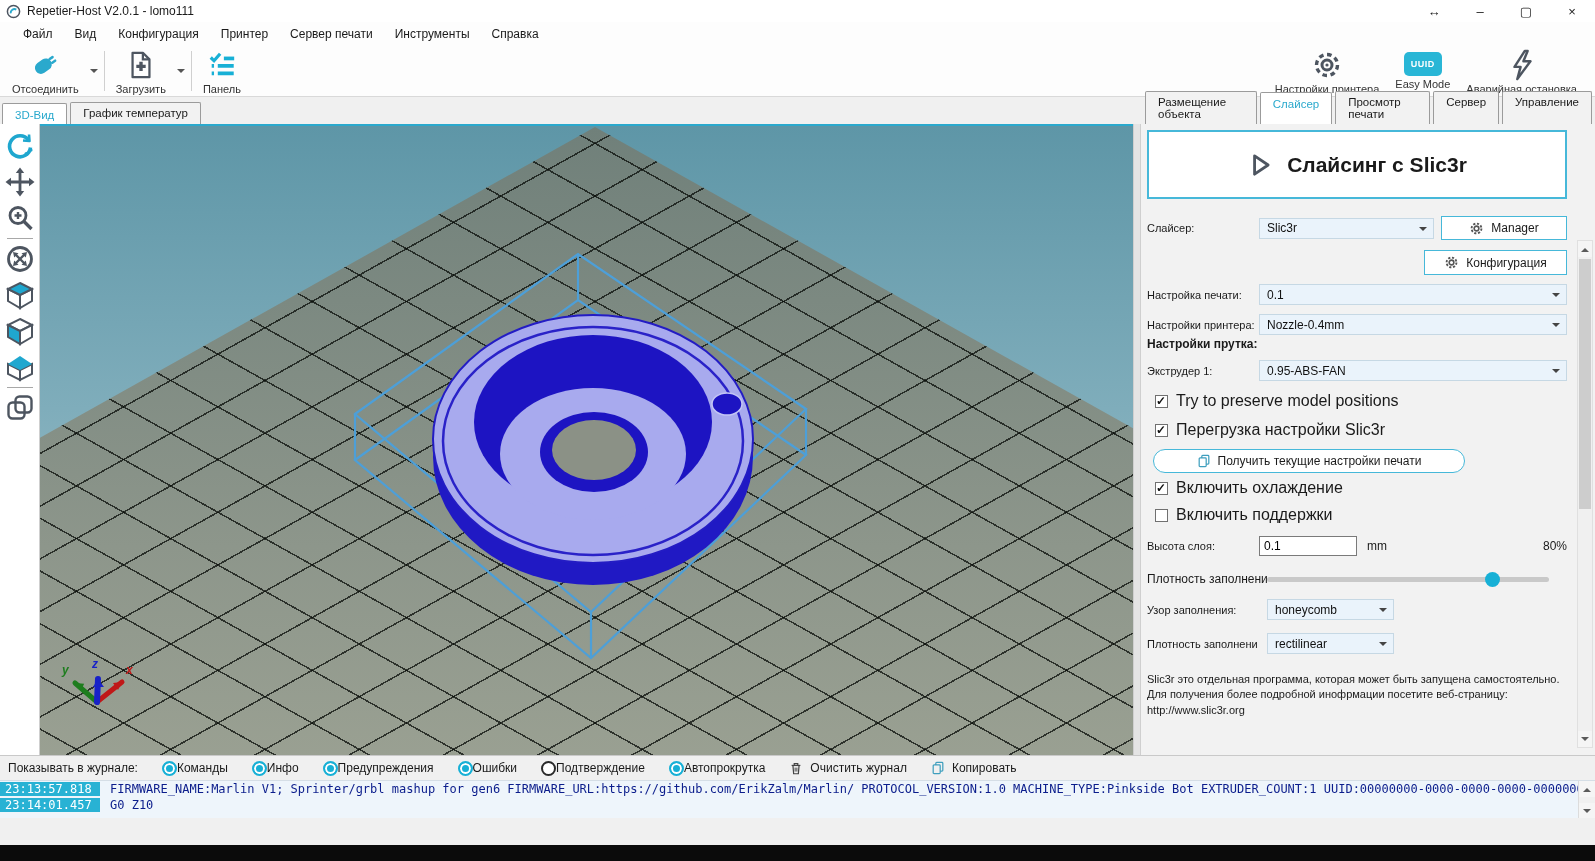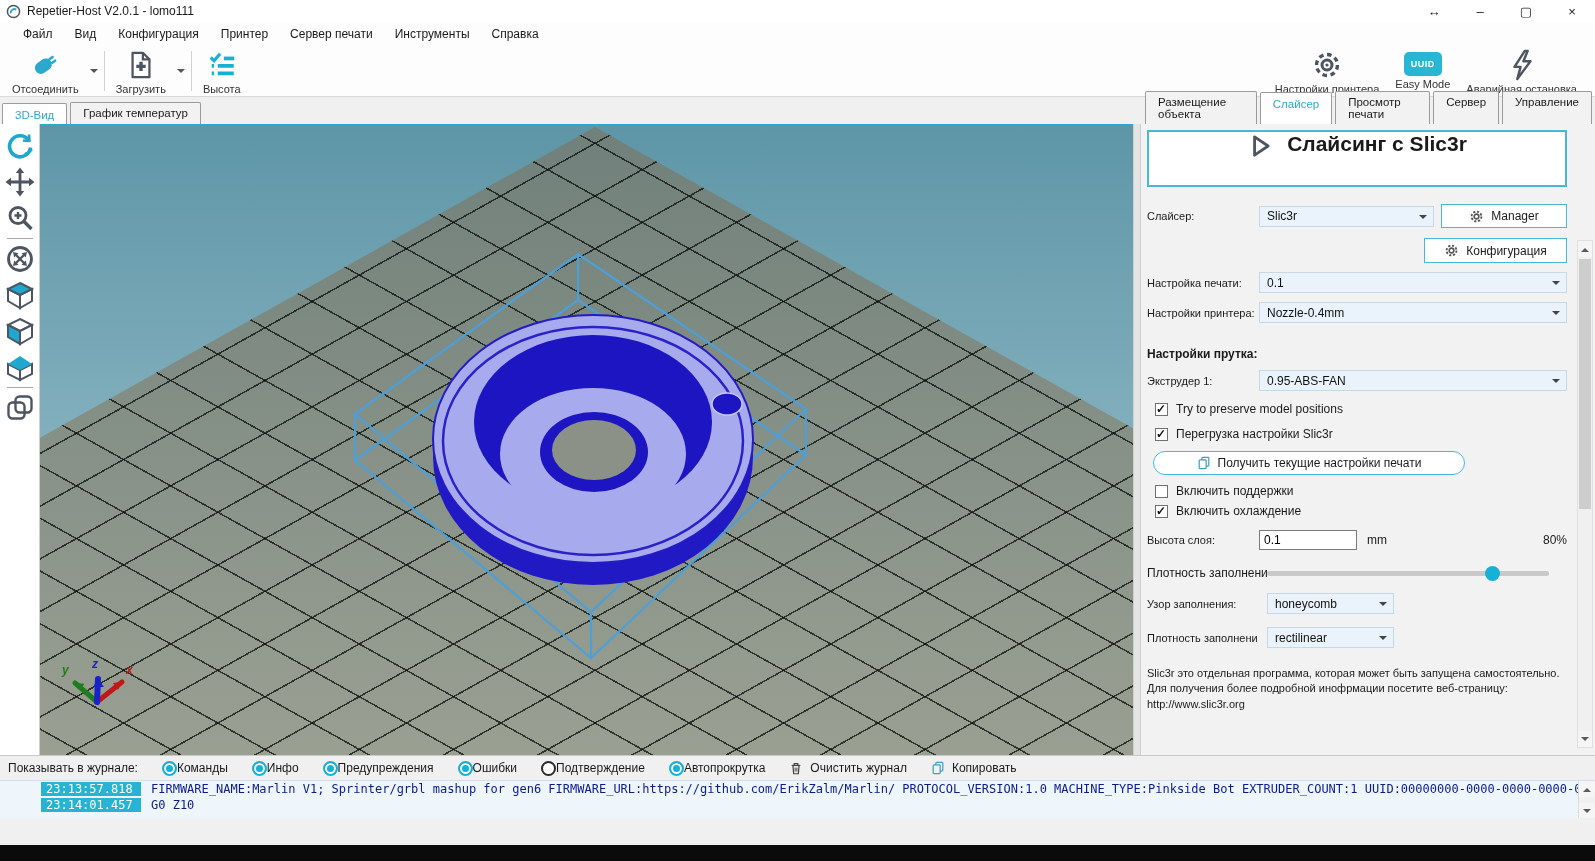--- a/index.html
+++ b/index.html
@@ -51,35 +51,35 @@
            repeating-linear-gradient(29.2deg, rgba(10,14,10,0) 0 44.5px, rgba(10,14,10,0.75) 44.5px 46px),
            repeating-linear-gradient(-29.2deg, rgba(10,14,10,0) 0 44.5px, rgba(10,14,10,0.75) 44.5px 46px),
            linear-gradient(180deg,#70807a 0%,#8d968b 30%,#a6aa99 60%);
          clip-path:polygon(50% 0%, 100% 48%, 50% 96%, 0% 48%); }
   .scene-svg { position:absolute; left:0; top:0; }
 
   .splitter { position:absolute; left:1133px; top:0; width:8px; height:631px; background:#e4e4e4; border-left:1px solid #cfcfcf; border-right:1px solid #cfcfcf; }
 
   
   .right-panel { position:absolute; left:1141px; top:0; width:454px; height:631px; background:#f2f2f2; padding:6px 28px 6px 6px; }
-  .slice-btn { width:100%; height:57px; background:#fff; border:2px solid #46b8d9; display:flex; justify-content:center; gap:14px; }
+  .slice-btn { width:100%; height:69px; background:#fff; border:2px solid #46b8d9; display:flex; align-items:center; justify-content:center; gap:14px; }
   .slice-btn .slice-label { font-size:21px; font-weight:bold; color:#1a1a1a; }
   .prow { display:flex; align-items:center; margin-top:9px; }
   .plabel { width:112px; flex:none; font-size:11px; color:#1a1a1a; white-space:nowrap; overflow:hidden; }
   .combo { flex:1; height:21px; background:#eaf3fb; border:1px solid #c6d8e4; display:flex; align-items:center; padding:0 18px 0 7px; font-size:12px; position:relative; color:#111; }
   .combo::after { content:""; position:absolute; right:6px; top:8px; border:4px solid transparent; border-top-color:#444; }
   .cybtn { background:#fff; border:1px solid #46b8d9; display:flex; align-items:center; justify-content:center; gap:7px; font-size:12px; color:#1a1a1a; }
   .manager-btn { width:126px; height:24px; margin-left:7px; flex:none; }
   .config-row { display:flex; justify-content:flex-end; margin-top:10px; }
   .config-btn { width:143px; height:25px; }
-  .sec-header { font-size:12px; font-weight:bold; margin-top:24px; }
+  .sec-header { font-size:12px; font-weight:bold; margin-top:2px; }
   .cbrow { display:flex; align-items:center; gap:8px; margin-top:11px; padding-left:8px; }
   .cb { width:13px; height:13px; background:#fff; border:1px solid #707070; position:relative; flex:none; }
   [data-on="true"] > .cb::after { content:"✓"; position:absolute; left:0px; top:-2px; font-size:12px; font-weight:bold; color:#111; }
-  .cblabel { font-size:12px; }
+  .cblabel { font-size:16px; }
   .fetch-btn { width:312px; height:24px; margin:10px 0 0 6px;border-radius:12px; }
   .layer-row { display:flex; align-items:center; margin-top:12px; }
   .layer-input { width:98px; height:20px; border:1px solid #7a7a7a; background:#fff; font-size:12px; padding:0 4px; font-family:"Liberation Sans",sans-serif; }
   .unit { margin-left:10px; font-size:12px; }
   .pct { margin-left:auto; font-size:12px; }
   .slider-row { display:flex; align-items:center; margin-top:16px; }
   .slider-label { width:120px; flex:none; font-size:12px; white-space:nowrap; overflow:hidden; }
   .slider-track { flex:1; height:5px; background:#c9c9c9; border-radius:3px; position:relative; margin-right:18px; }
   .slider-thumb { position:absolute; width:15px; height:15px; border-radius:8px; background:#17b0d6; top:-5px; left:calc(80% - 8px); }
   .pattern-row { display:flex; align-items:center; margin-top:13px; }
@@ -97,21 +97,21 @@
   .log-toolbar { position:absolute; left:0; top:755px; width:100%; height:25px; background:#f0f0f0; border-top:1px solid #c9c9c9; display:flex; align-items:center; padding-left:8px; gap:10px; }
   .lt-label { font-size:12px; margin-right:14px; }
   .toggle { display:flex; align-items:center; margin-right:14px; }
   .dot { width:15px; height:15px; border-radius:50%; border:2px solid #2a2a2a; background:#fff; flex:none; }
   .toggle[data-on="true"] .dot { border-color:#17b0d6; background:#17b0d6; box-shadow:inset 0 0 0 2px #fff; }
   .tlabel { font-size:12px; }
   .lt-btn { display:flex; align-items:center; gap:7px; margin-right:14px; }
 
   
   .log-area { position:absolute; left:0; top:780px; width:100%; height:38px; background:#eef5fb; border-top:1px solid #d5dee6; overflow:hidden; }
-  .log-row { display:flex; height:16px; align-items:center; font-family:"DejaVu Sans Mono",monospace; font-size:12px; white-space:nowrap;padding-left:41px; }
+  .log-row { display:flex; height:16px; align-items:center; font-family:"DejaVu Sans Mono",monospace; font-size:12px; white-space:nowrap; }
   .log-time { background:#28b2d4; color:#fff; padding:0 5px; flex:none; width:100px; }
   .log-text { color:#0b1d8c; padding-left:10px; overflow:hidden; flex:1; }
   .logscroll { position:absolute; right:0; top:0; width:17px; height:38px; background:#f0f0f0; border-left:1px solid #dcdcdc; }
   .logscroll .arrow-up { top:0; } .logscroll .arrow-down { bottom:0; }
 
   
   .statusbar { position:absolute; left:0; top:818px; width:100%; height:27px; background:#f8f8f8; border-top:1px solid #d0d0d0; font-size:12px; }
   .sb-conn { position:absolute; left:8px; top:6px; }
   .sb-temps { position:absolute; left:585px; top:6px; }
   .sb-ready { position:absolute; left:1310px; top:6px; }
@@ -177,21 +177,21 @@
       <div class="tb-sep"></div>
       <div class="tb-btn">
         <div class="tb-iconbox">
             <svg width="32" height="30" viewBox="0 0 32 32" fill="none" stroke="#17b0d6">
               <path d="M4 8 l3.5 3.5 L14 4" stroke-width="3.4"></path>
               <path d="M18 9 h11" stroke-width="4"></path>
               <path d="M5 17 h2.5 M11.5 17 h17" stroke-width="4"></path>
               <path d="M5 25 h2.5 M11.5 25 h17" stroke-width="4"></path>
             </svg>
           </div>
-        <span class="tb-label">Высота</span>
+        <span class="tb-label">Панель</span>
       </div>
     </div>
     <div class="tb-group-right">
       <div class="tb-btn">
         <div class="tb-iconbox">
             <svg width="32" height="32" viewBox="0 0 32 32">
               <circle cx="16" cy="16" r="10.5" fill="none" stroke="#4d5560" stroke-width="3.4" stroke-dasharray="4.6 3.6"></circle>
               <circle cx="16" cy="16" r="5" fill="none" stroke="#4d5560" stroke-width="3"></circle>
               <circle cx="16" cy="16" r="1.6" fill="#4d5560"></circle>
             </svg>
@@ -396,27 +396,27 @@
       </div>
 
       <div class="cybtn fetch-btn">
         <svg width="14" height="14" viewBox="0 0 16 16" fill="none" stroke="#3f9fbe" stroke-width="1.4">
             <rect x="5.5" y="1.5" width="8" height="10" rx="1"></rect>
             <rect x="2.5" y="4.5" width="8" height="10" rx="1" fill="#fff"></rect>
           </svg>
         <span>Получить текущие настройки печати</span>
       </div>
 
+      <div class="cbrow" style="margin-top:6px;" data-on="true">
+        <span class="cb"></span>
+        <span class="cblabel">Включить охлаждение</span>
+      </div>
       <div class="cbrow" style="margin-top:9px;" data-on="false">
         <span class="cb"></span>
         <span class="cblabel">Включить поддержки</span>
-      </div>
-      <div class="cbrow" style="margin-top:6px;" data-on="true">
-        <span class="cb"></span>
-        <span class="cblabel">Включить охлаждение</span>
       </div>
 
       <div class="layer-row">
         <span class="plabel">Высота слоя:</span>
         <input class="layer-input" value="0.1" style="">
         <span class="unit">mm</span>
         <span class="pct">80%</span>
       </div>
 
       <div class="slider-row">

